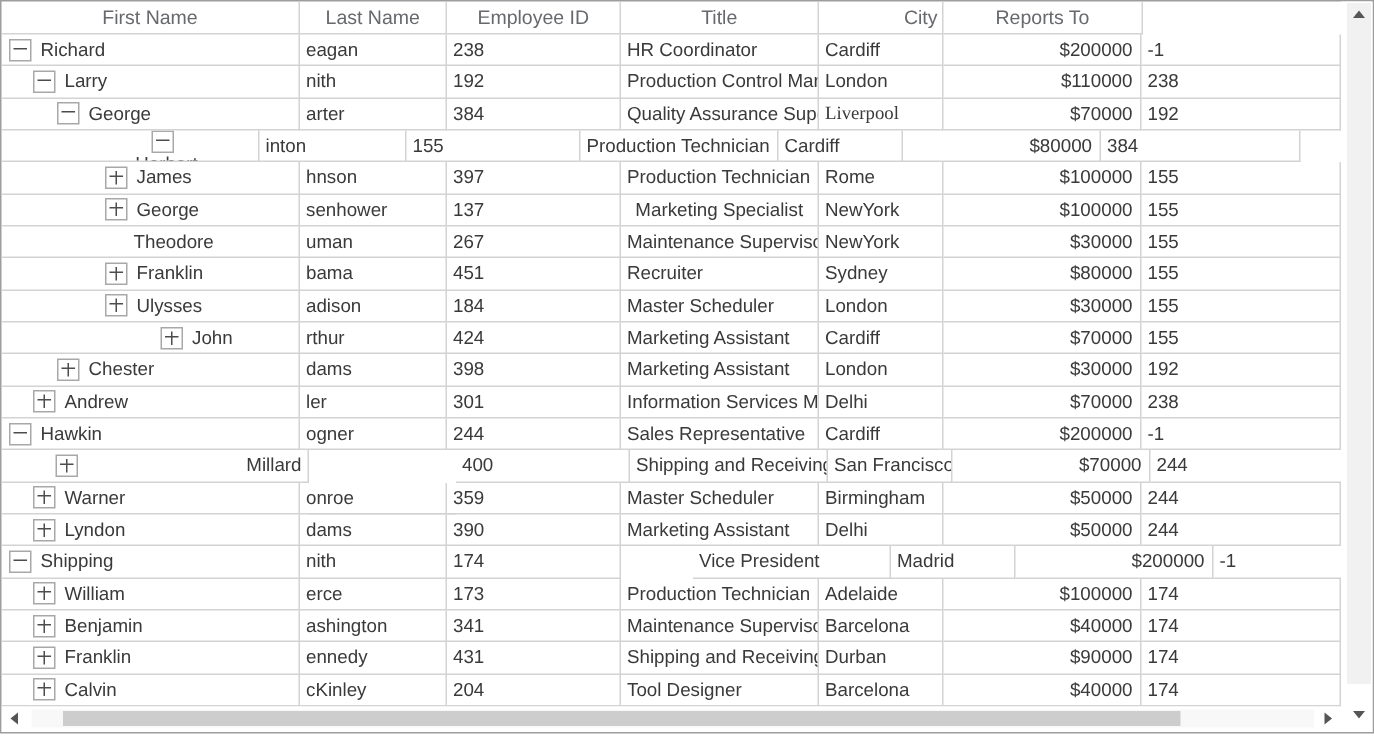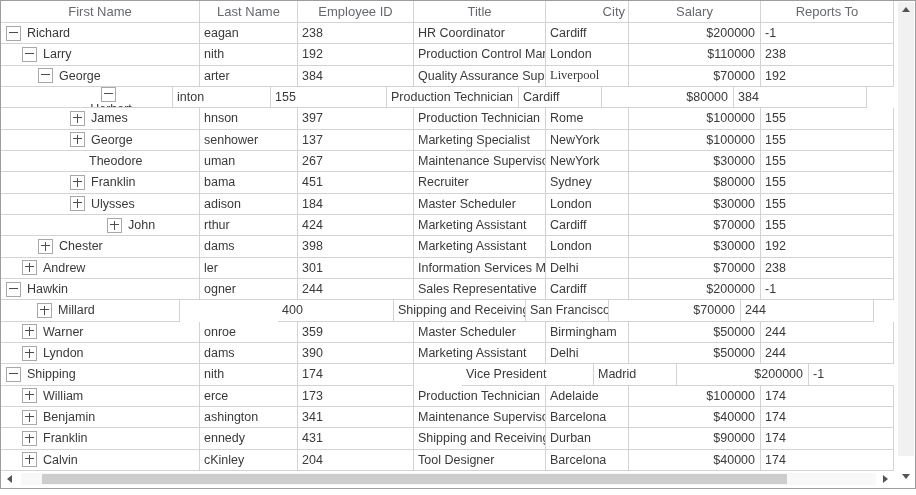--- a/index.html
+++ b/index.html
@@ -100,21 +100,20 @@
 
 <div class="outer">
   <div class="content">
 
     <div class="header">
       <div class="hcell al-center" style="width: 199px;">First Name</div>
       <div class="hcell al-center" style="width: 98px;">Last Name</div>
       <div class="hcell al-center" style="width: 116px;">Employee ID</div>
       <div class="hcell al-center" style="width: 132px;">Title</div>
       <div class="hcell al-right" style="width: 83px;">City</div>
-      <div class="hcell al-center" style="width: 132px;">Salary</div>
       <div class="hcell al-center" style="width: 133px;">Reports To</div>
     </div>
 
     <div class="body">
         <div class="row">
           <div class="cell al-left" style="width: 199px; padding-left: 5px;">
             <span class="expander minus"></span>
             <span class="celltext">Richard</span>
           </div>
           <div class="cell al-left" style="width: 98px;">
@@ -236,21 +235,21 @@
           <div class="cell al-left" style="width: 199px; padding-left: 69px;">
             <span class="expander plus"></span>
             <span class="celltext">George</span>
           </div>
           <div class="cell al-left" style="width: 98px;">
             <span class="celltext">senhower</span>
           </div>
           <div class="cell al-left" style="width: 116px;">
             <span class="celltext">137</span>
           </div>
-          <div class="cell al-left" style="width: 132px;">
+          <div class="cell al-left" style="width: 132px; justify-content: center;">
             <span class="celltext">Marketing Specialist</span>
           </div>
           <div class="cell al-left" style="width: 83px;">
             <span class="celltext">NewYork</span>
           </div>
           <div class="cell al-right" style="width: 132px;">
             <span class="celltext">$100000</span>
           </div>
           <div class="cell al-left" style="width: 133px;">
             <span class="celltext">155</span>
@@ -418,21 +417,21 @@
             <span class="celltext">Cardiff</span>
           </div>
           <div class="cell al-right" style="width: 132px;">
             <span class="celltext">$200000</span>
           </div>
           <div class="cell al-left" style="width: 133px;">
             <span class="celltext">-1</span>
           </div>
         </div>
         <div class="row">
-          <div class="cell al-left" style="width: 179px; padding-left: 36px;">
+          <div class="cell al-left" style="width: 205px; padding-left: 36px; justify-content: space-between;">
             <span class="expander plus"></span>
             <span class="celltext">Millard</span>
           </div>
           <div class="cell al-left" style="width: 98px; margin-top: 42px;">
             <span class="celltext">nes</span>
           </div>
           <div class="cell al-left" style="width: 116px;">
             <span class="celltext">400</span>
           </div>
           <div class="cell al-left" style="width: 132px;">

